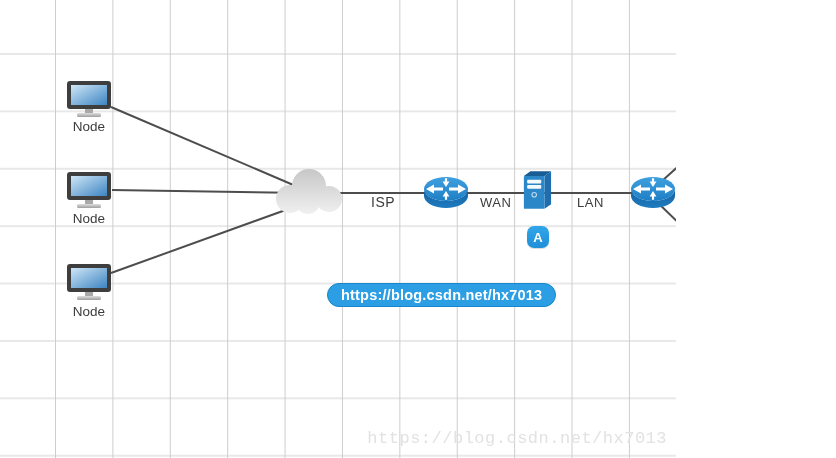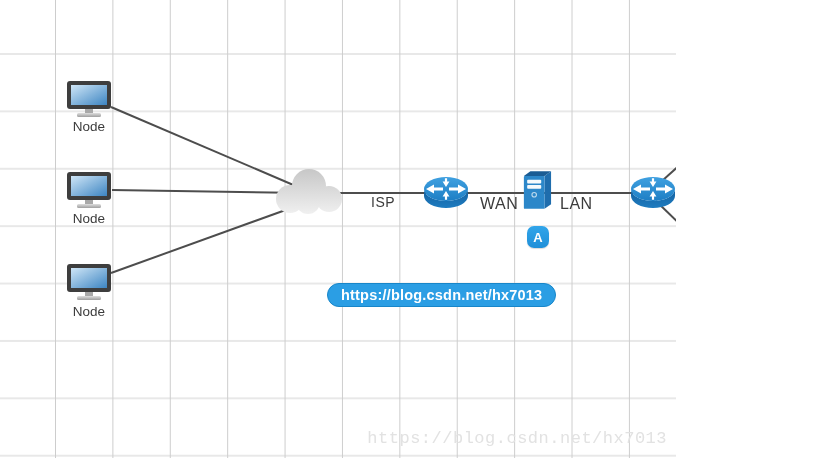--- a/index.html
+++ b/index.html
@@ -18,21 +18,21 @@
   .abs{position:absolute;}
   #wires{position:absolute;left:0;top:0;z-index:1;}
   .shape{z-index:2;}
   .node-label{
     z-index:2;
     width:70px;text-align:center;
     font-size:13.5px;color:#3c3c3c;
   }
   .link-label{
     z-index:2;
-    font-size:16px;color:#3c3c3c;
+    font-size:13px;color:#3c3c3c;
     letter-spacing:.5px;
   }
   .mono{font-family:Liberation Sans, sans-serif;font-size:14px;}
   .badge{
     z-index:3;
     width:22px;height:22px;
     border-radius:7px;
     background:linear-gradient(180deg,#31a5ea 0%,#1f8fd8 100%);
     color:#fff;font-weight:bold;font-size:13px;
     display:flex;align-items:center;justify-content:center;
@@ -138,21 +138,21 @@
         <circle cx="17" cy="33" r="14"></circle>
         <circle cx="36" cy="20" r="17"></circle>
         <circle cx="56" cy="33" r="13"></circle>
         <circle cx="35" cy="36" r="12"></circle>
       </g>
     </svg>
   </div>
 
   <div class="abs link-label mono" style="left:371px;top:194px">ISP</div>
   <div class="abs link-label" style="left:480px;top:195px">WAN</div>
-  <div class="abs link-label" style="left:560px;top:195px">LAN</div>
+  <div class="abs link-label" style="left:577px;top:195px">LAN</div>
 
   <div class="abs shape" style="left:423px;top:176px">
     <svg width="46" height="34" viewBox="0 0 46 34">
       <path d="M1,13 a22,12 0 0 0 44 0 v7 a22,12 0 0 1 -44 0 z" fill="url(#routerSide)"></path>
       <ellipse cx="23" cy="13" rx="22" ry="12" fill="url(#routerTop)"></ellipse>
       <g fill="#ffffff">
         <polygon points="26,11.4 35,11.4 35,8.4 43,13 35,17.6 35,14.6 26,14.6"></polygon>
         <polygon points="20,11.4 11,11.4 11,8.4 3,13 11,17.6 11,14.6 20,14.6"></polygon>
         <polygon points="23,11 19.6,5.6 21.9,5.6 21.9,2.2 24.1,2.2 24.1,5.6 26.4,5.6"></polygon>
         <polygon points="23,15 19.6,20.4 21.9,20.4 21.9,23.8 24.1,23.8 24.1,20.4 26.4,20.4"></polygon>

